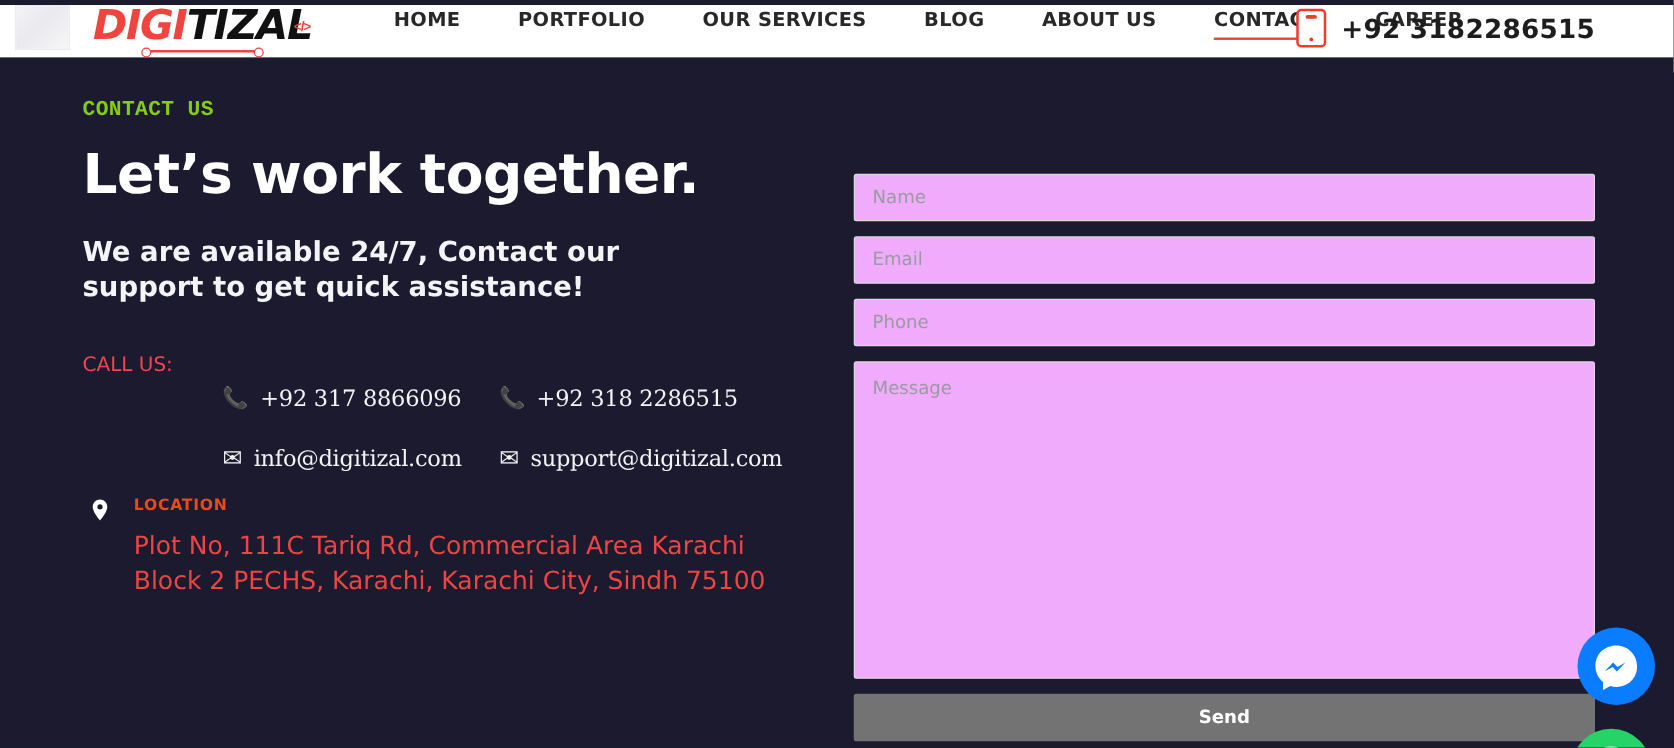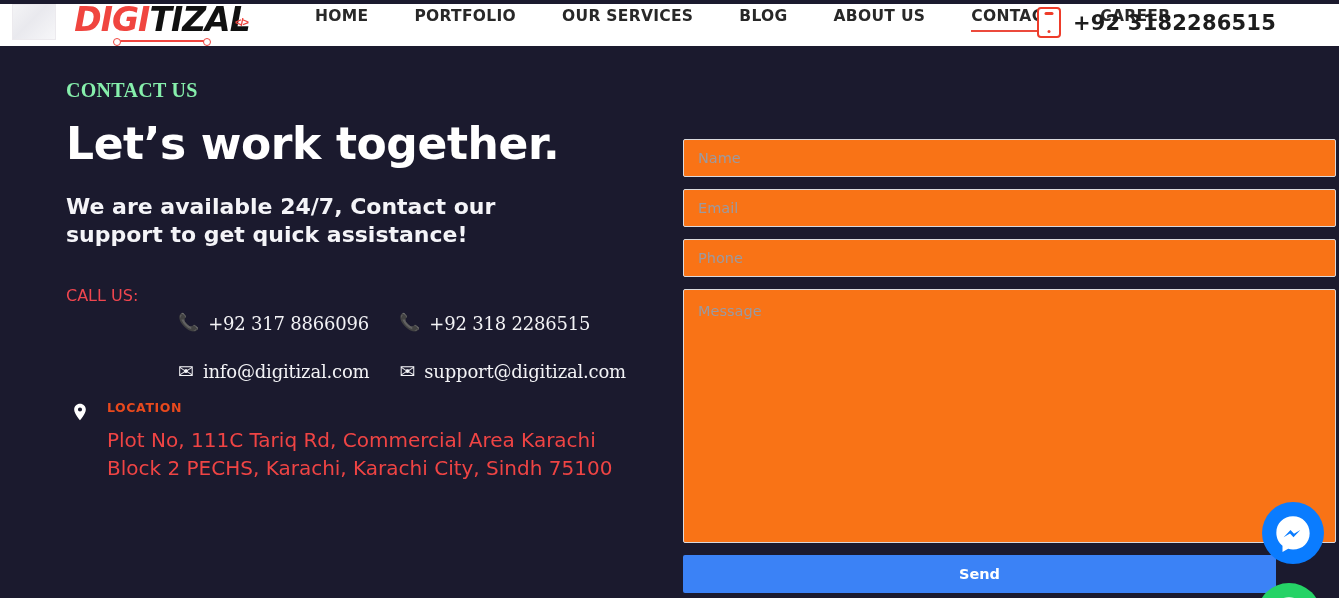--- a/index.html
+++ b/index.html
@@ -173,25 +173,25 @@
     background: #1b1a2e;
   }
 
   
   .left {
     position: absolute;
     left: 66px; top: 33px;
     width: 580px;
   }
   .eyebrow {
-    font-size: 20px;
+    font-size: 17px;
     font-weight: bold;
     letter-spacing: 0.3px;
-    color: #86efac;
-    font-family: Liberation Serif, serif;
+    color: #84cc16;
+    font-family: Liberation Mono, monospace;
   }
   .headline {
     margin-top: 16px;
     font-size: 44px;
     font-weight: bold;
     color: #ffffff;
     letter-spacing: -0.4px;
     font-family: "DejaVu Sans", sans-serif;
   }
   .subline {
@@ -270,23 +270,23 @@
   }
 
   
   .form {
     position: absolute;
     left: 683px; top: 93px;
     width: 593px;
   }
   .fld {
     display: block;
-    width: 653px;
+    width: 593px;
     height: 38px;
-    background: #f97316;
+    background: #f0abfc;
     border: 1px solid #d9d9de;
     border-radius: 2px;
     margin-bottom: 12px;
     padding: 0 14px;
     font-size: 14.5px;
     color: #222;
     font-family: "DejaVu Sans", sans-serif;
     outline: none;
   }
   .fld::placeholder { color: #9a9aa2; }
@@ -294,21 +294,21 @@
     height: 254px;
     padding: 11px 14px;
     resize: none;
     line-height: 20px;
   }
   .fld-msg::placeholder { color: #9a9aa2; }
   .send {
     display: block;
     width: 593px;
     height: 38px;
-    background: #3b82f6;
+    background: #737373;
     border: none;
     border-radius: 2px;
     color: #ffffff;
     font-size: 14.5px;
     font-weight: bold;
     cursor: pointer;
     margin-top: 6px;
     font-family: "DejaVu Sans", sans-serif;
   }
 

